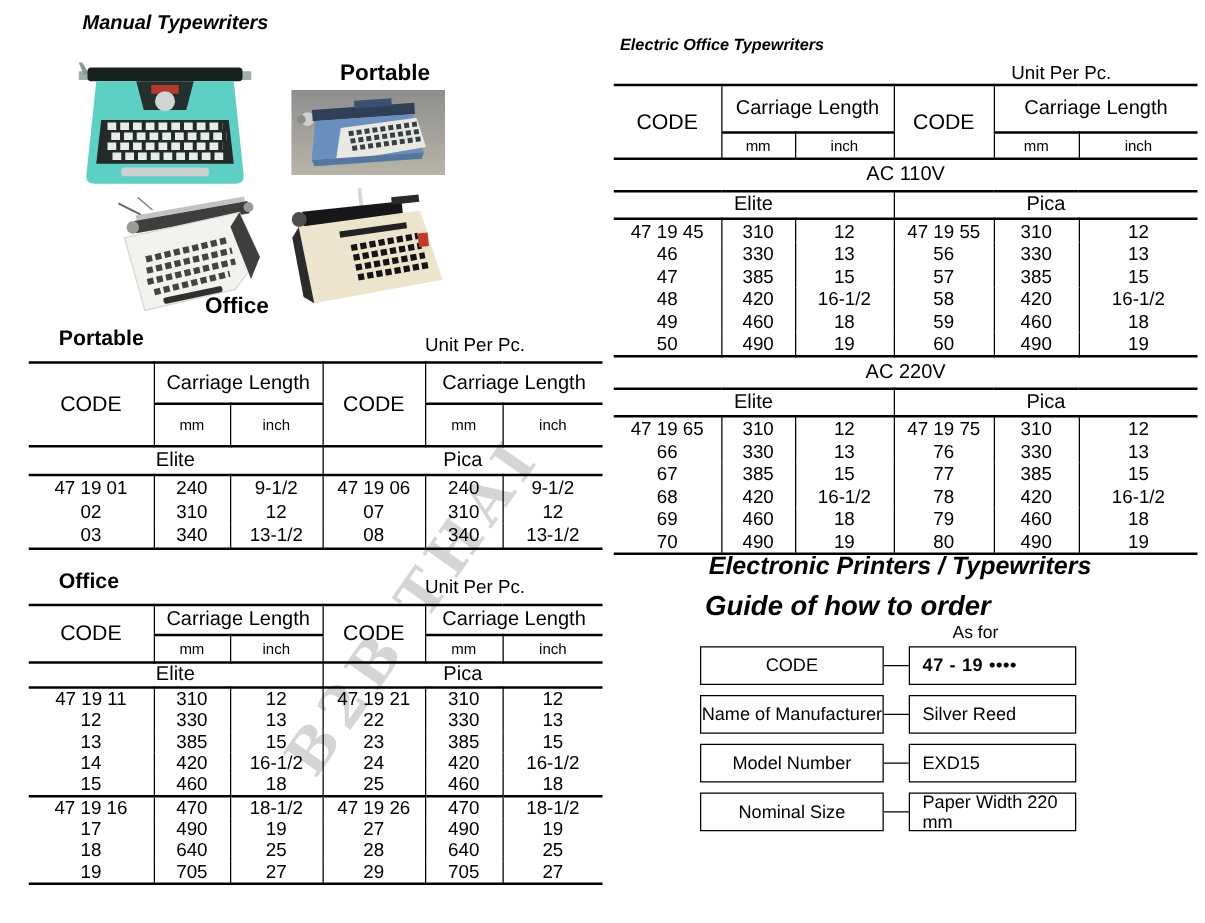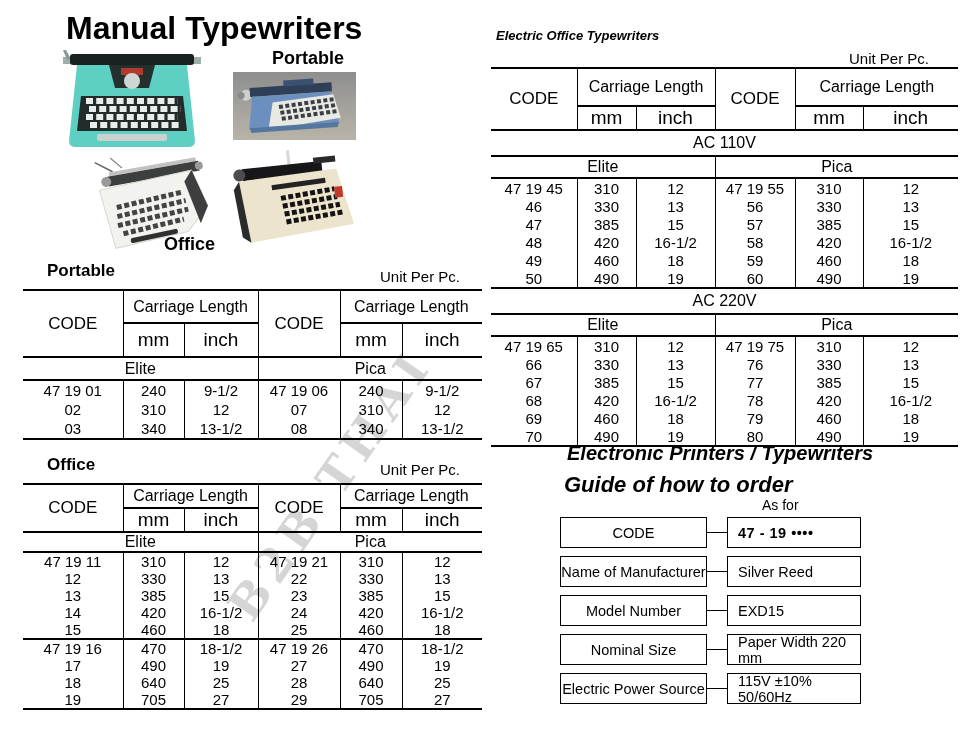--- a/index.html
+++ b/index.html
@@ -7,39 +7,39 @@
           font-family:"Liberation Sans",sans-serif;color:#000}
   .abs{position:absolute}
 
   
   .watermark{position:absolute;left:150px;top:455px;width:360px;height:60px;line-height:60px;
     text-align:center;transform:rotate(-55deg);
     font-family:"DejaVu Serif",serif;font-size:46px;font-weight:bold;letter-spacing:7px;
     color:#b4b4b4;opacity:.55;white-space:nowrap;z-index:0}
 
   
-  .title-main{font-size:32px;font-weight:bold;white-space:nowrap}
+  .title-main{font-size:16px;font-weight:bold;font-style:italic;white-space:nowrap}
   .title-elec{font-size:13px;font-weight:bold;font-style:italic;white-space:nowrap}
   .title-guide{font-size:20px;font-weight:bold;font-style:italic;white-space:nowrap}
   .subtitle-guide{font-size:22px;font-weight:bold;font-style:italic;white-space:nowrap}
   .sec-head{font-size:17px;font-weight:bold;white-space:nowrap}
   .img-label{font-size:18px;font-weight:bold;white-space:nowrap}
-  .unit-label{font-size:15px;text-align:right;width:120px;white-space:nowrap}
+  .unit-label{font-size:15px;width:120px;white-space:nowrap}
   .asfor{font-size:14px;white-space:nowrap}
 
   
   .tblwrap{z-index:2}
   table.data-table{border-collapse:collapse;table-layout:fixed;
     border-top:2.5px solid #000;border-bottom:2.5px solid #000}
   table.data-table th,table.data-table td{padding:0;margin:0;text-align:center;
     vertical-align:middle;font-weight:normal;background:transparent;overflow:hidden}
   table.data-table thead{border-bottom:2.5px solid #000}
   th.h-code{font-size:17px}
   th.h-car{font-size:16px;border-bottom:2px solid #000}
-  th.h-sub{font-size:19px}
+  th.h-sub{font-size:12px}
   th.h-code{border-right:1.6px solid #000}
   th.h-mid{border-left:1.6px solid #000}
   th.h-car:not(.last){border-right:1.6px solid #000}
   th.h-sub.h-mm{border-right:1.6px solid #000}
   tr.volt-row{border-top:2.5px solid #000;border-bottom:2.5px solid #000}
   td.volt{font-size:16px;font-weight:bold}
   tr.band-row{border-top:2.5px solid #000;border-bottom:2.5px solid #000}
   td.band{font-size:16px;font-weight:bold}
   td.band:not(.last){border-right:1.6px solid #000}
   tr.data-row td:not(.last){border-right:1.6px solid #000}
@@ -511,24 +511,15 @@
       </div>
       <div class="guide-row">
         <div class="gbox glabel">
           <span>Nominal Size</span>
         </div>
         <div class="gconn"></div>
         <div class="gbox gvalue">
           <span>Paper Width 220 mm</span>
         </div>
       </div>
-      <div class="guide-row">
-        <div class="gbox glabel">
-          <span>Electric Power Source</span>
-        </div>
-        <div class="gconn"></div>
-        <div class="gbox gvalue">
-          <span>115V ±10% 50/60Hz</span>
-        </div>
-      </div>
     </div>
 
 </div>
 
 </body></html>

